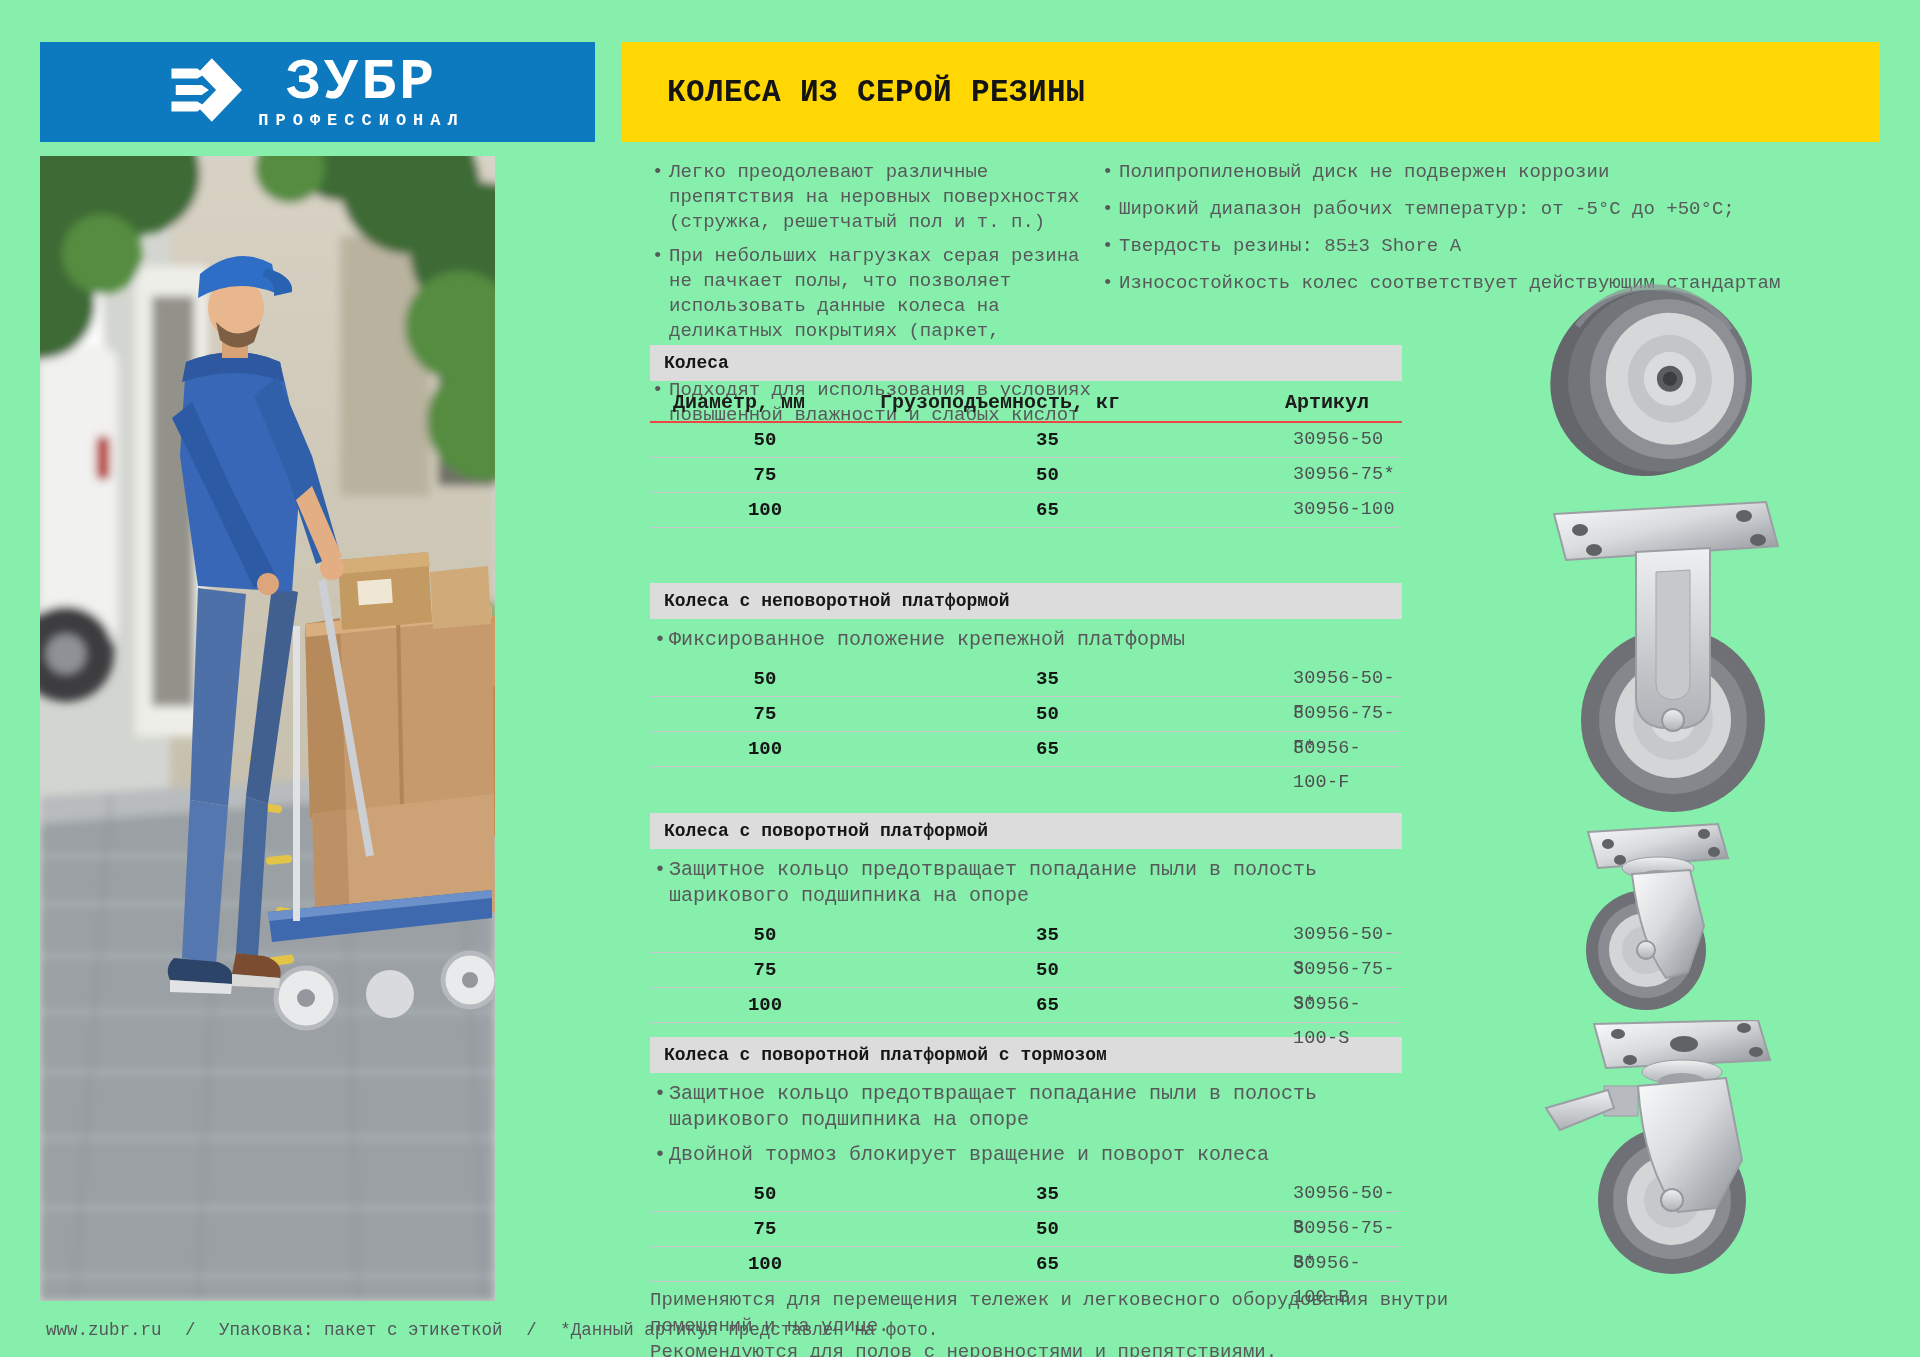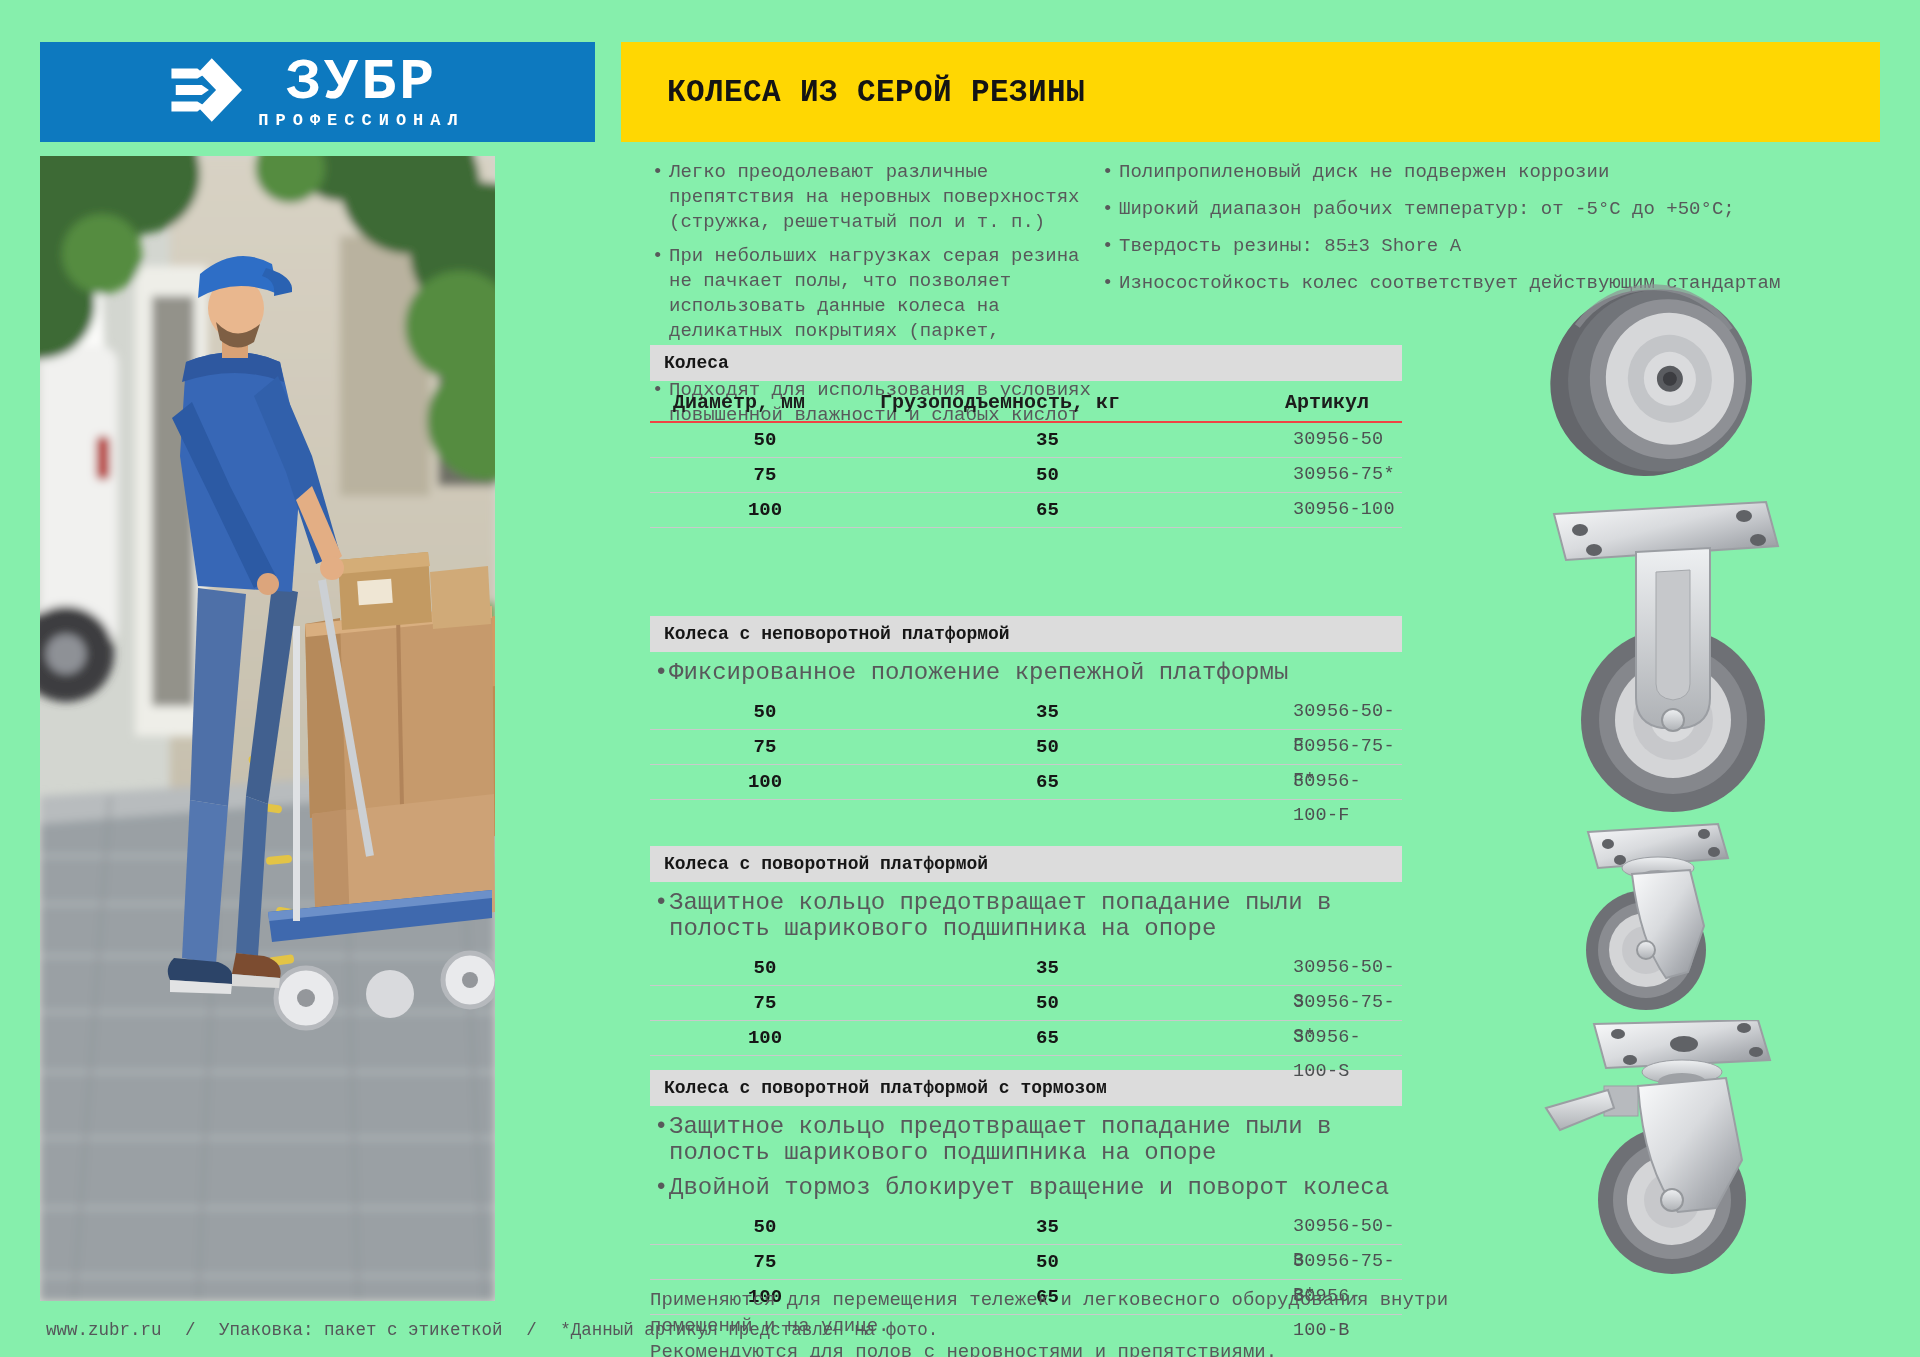--- a/index.html
+++ b/index.html
@@ -24,29 +24,29 @@
   .features{position:absolute;left:650px;top:160px;width:930px;display:flex;}
   .features ul{list-style:none;margin:0;padding:0;}
   .f-left{width:450px;flex:none;}
   .f-right{flex:1;}
   .features li{position:relative;padding-left:19px;font-size:19px;line-height:25px;color:#58595b;margin-bottom:9px;}
   .features li::before{content:"\2022";position:absolute;left:2px;top:0;color:#58595b;}
   .f-right li{margin-bottom:12px;white-space:nowrap;}
 
   
   .tables{position:absolute;left:650px;top:345px;width:752px;}
-  .t-section.m1{margin-top:88px;}
+  .t-section.m1{margin-top:55px;}
   .t-section.m2{margin-top:46px;}
   .t-section.m3{margin-top:14px;}
   .t-band{height:36px;line-height:36px;background:#dcdcdc;font-size:18px;font-weight:bold;color:#161616;padding-left:14px;}
   .t-colhead{display:grid;grid-template-columns:230px 335px 1fr;padding:10px 0 7px 0;border-bottom:2px solid #ef4444;
              font-weight:bold;font-size:20px;color:#1c1c1c;}
   .ch1{padding-left:23px;}
   .ch3{padding-left:70px;}
-  .t-bullet{position:relative;padding-left:17px;font-size:24px;line-height:26px;color:#58595b;margin:8px 0 9px 2px;}
+  .t-bullet{position:relative;padding-left:17px;font-size:20px;line-height:26px;color:#58595b;margin:8px 0 9px 2px;}
   .t-bullet::before{content:"\2022";position:absolute;left:2px;top:0;color:#58595b;}
   .t-row{display:grid;grid-template-columns:230px 335px 1fr;height:34px;line-height:34px;border-bottom:1px solid #c9cacb;font-size:19px;}
   .t-row .c1,.t-row .c2{text-align:center;font-weight:bold;color:#161616;}
   .t-row .c3{padding-left:78px;color:#4e5052;font-size:18.5px;letter-spacing:0.2px;}
 
   
   .note{position:absolute;left:650px;top:1268px;width:800px;font-size:19px;line-height:26px;color:#58595b;}
   .footer{position:absolute;left:46px;top:1320px;font-size:17.5px;color:#55575a;}
   .footer .sep{padding:0 13px;color:#55575a;}
 

